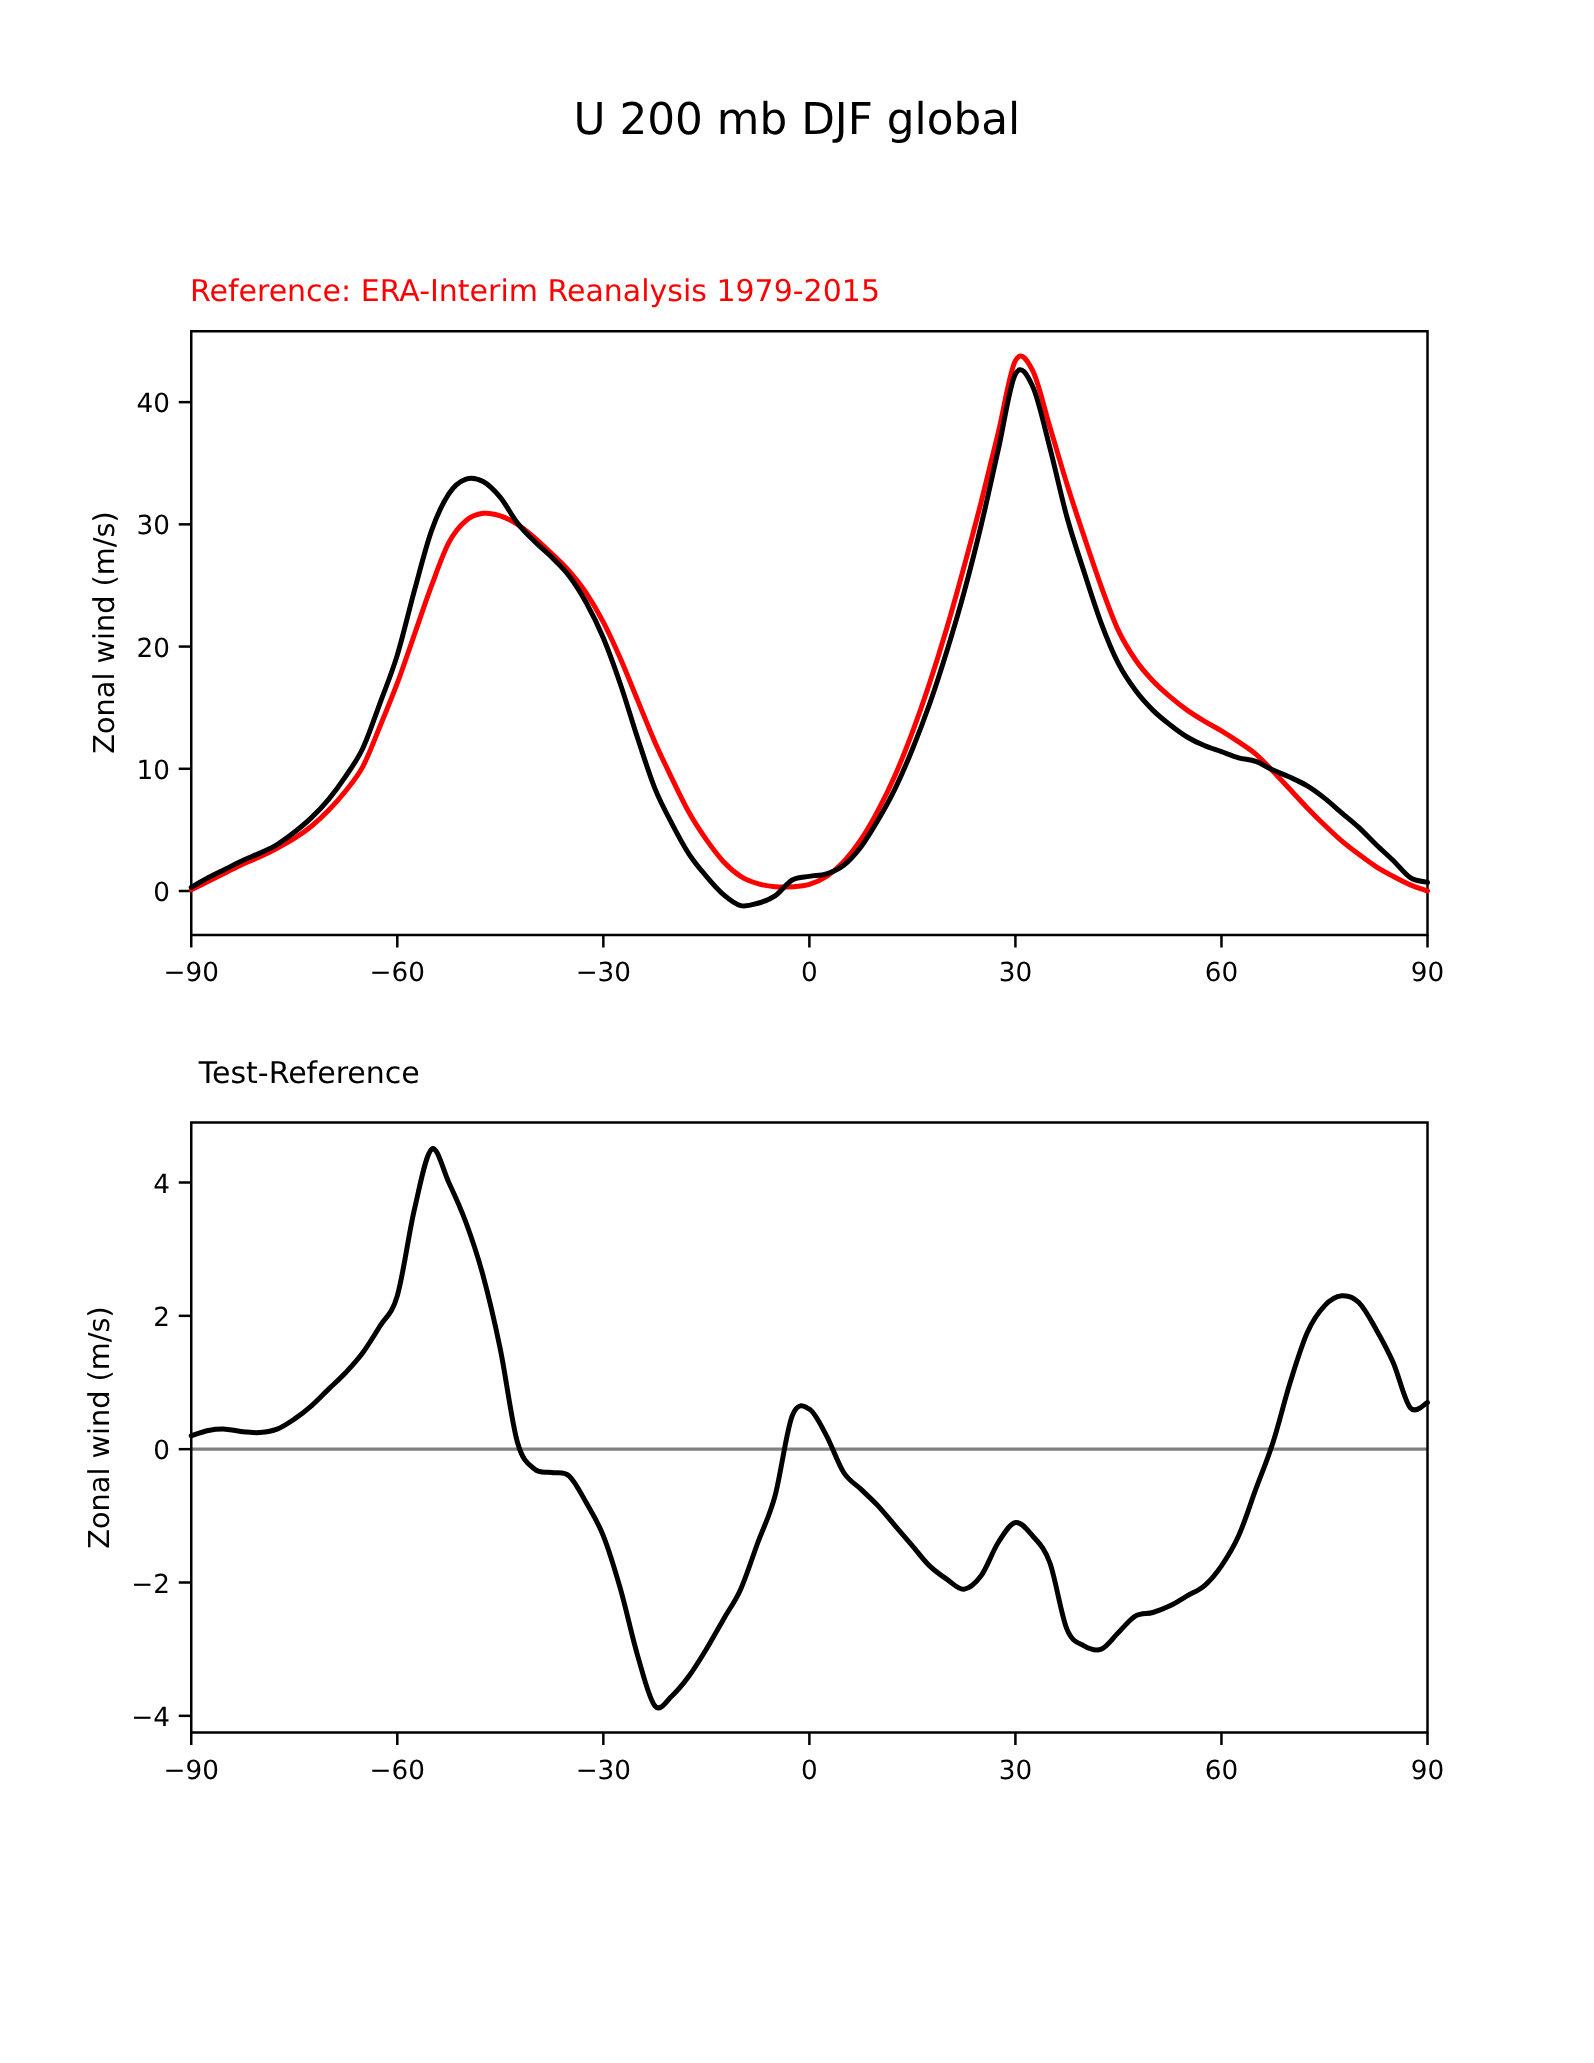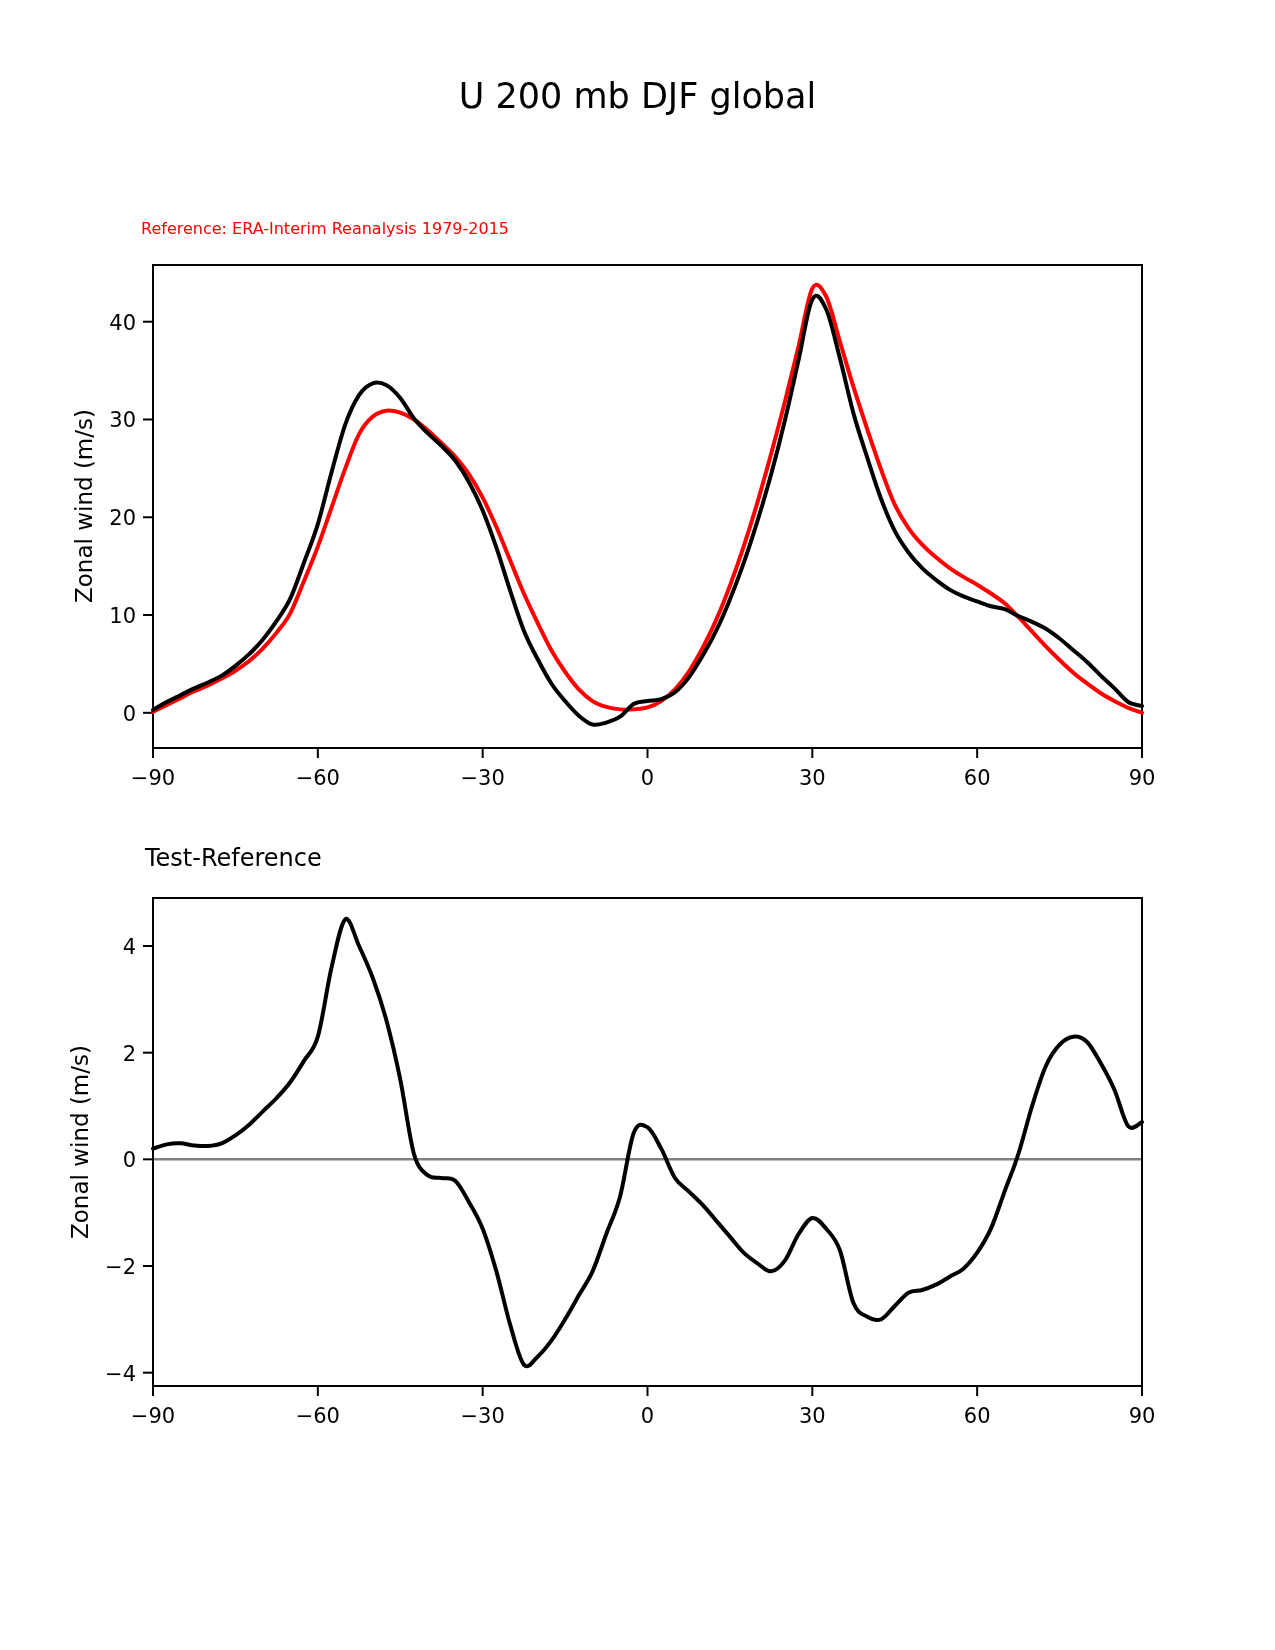--- a/index.html
+++ b/index.html
@@ -13,25 +13,25 @@
   }
   .main-title{
     position:absolute;left:0;top:76px;width:1275px;
     text-align:center;font-size:35px;color:#000000;
   }
   .subtitle-test{
     position:absolute;left:145px;top:181px;
     font-size:24px;color:#000000;white-space:nowrap;
   }
   .subtitle-ref{
-    position:absolute;left:141px;top:219px;
-    font-size:16px;color:#ff0000;white-space:nowrap;
+    position:absolute;left:152px;top:219px;
+    font-size:24px;color:#ff0000;white-space:nowrap;
   }
   .panel2-title{
-    position:absolute;left:145px;top:844px;
+    position:absolute;left:159px;top:844px;
     font-size:24px;color:#000000;white-space:nowrap;
   }
   .ylabel{
     position:absolute;white-space:nowrap;
     font-size:23px;color:#000000;
     transform:translate(-50%,-50%) rotate(-90deg);
   }
   .ylabel.top{left:84px;top:506px;}
   .ylabel.bottom{left:80px;top:1142px;}
   svg.canvas{position:absolute;left:0;top:0;}

